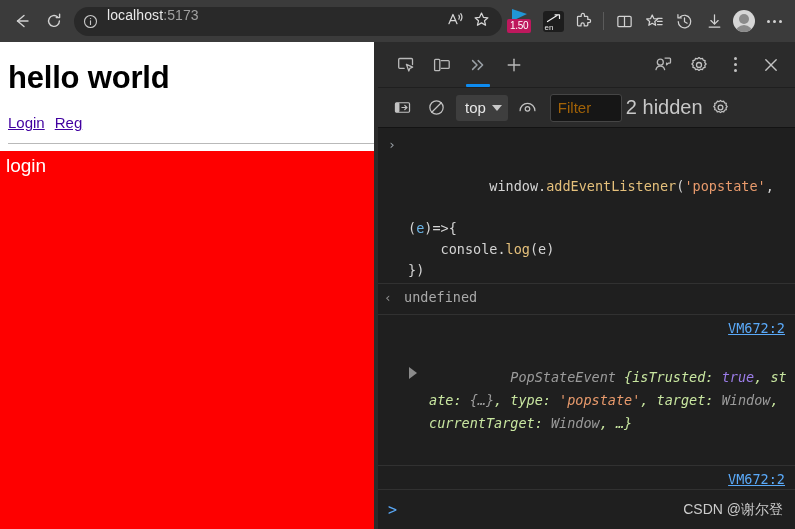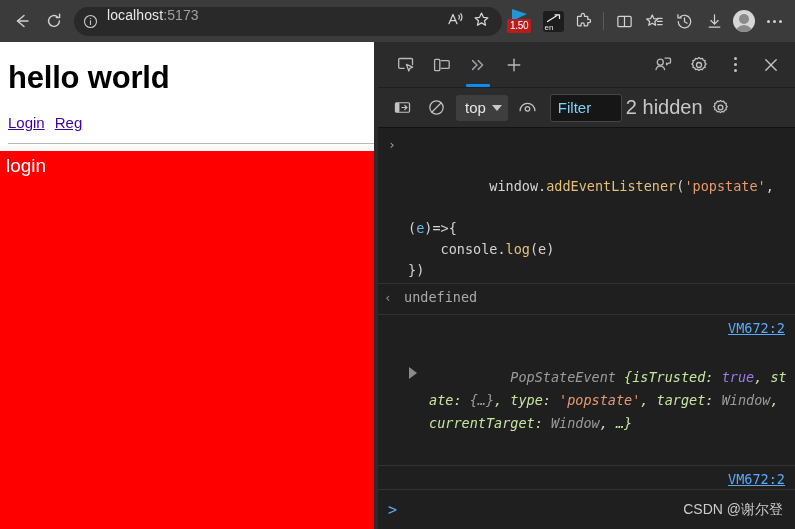--- a/index.html
+++ b/index.html
@@ -61,21 +61,21 @@
   .speed-wrap { width: 34px; height: 32px; position: relative; flex: none; }
   .speed-tri {
     position: absolute; left: 6px; top: 4px;
     width: 0; height: 0;
     border-left: 15px solid #2196d6;
     border-top: 5px solid transparent;
     border-bottom: 7px solid transparent;
   }
   .speed-badge {
     position: absolute; left: 1px; top: 14px;
-    background: #b91c1c; color: #fff;
+    background: #be185d; color: #fff;
     font-size: 10px; line-height: 12px;
     padding: 1px 3px; border-radius: 2px;
     font-family: "Liberation Sans", sans-serif;
     letter-spacing: -0.3px;
   }
   
   .ext-icon {
     width: 21px; height: 21px;
     background: #1d1d1d;
     border-radius: 3px;
@@ -197,21 +197,21 @@
   .caret-down {
     width: 0; height: 0;
     border-left: 5px solid transparent;
     border-right: 5px solid transparent;
     border-top: 6px solid #c8c8c8;
   }
   .filter-input {
     height: 28px; width: 72px; flex: none;
     background: #161616; border: 1px solid #454545; border-radius: 3px;
     display: flex; align-items: center; padding: 0 7px;
-    color: #7dd3fc; font-size: 15px;
+    color: #a16207; font-size: 15px;
     margin-left: 4px;
   }
   .hidden-count {
     color: #c8c8c8; font-size: 20px; margin-left: 2px; flex: none;
     white-space: nowrap;
   }
 
   
   .dt-console {
     flex: 1 1 auto; overflow: hidden;

